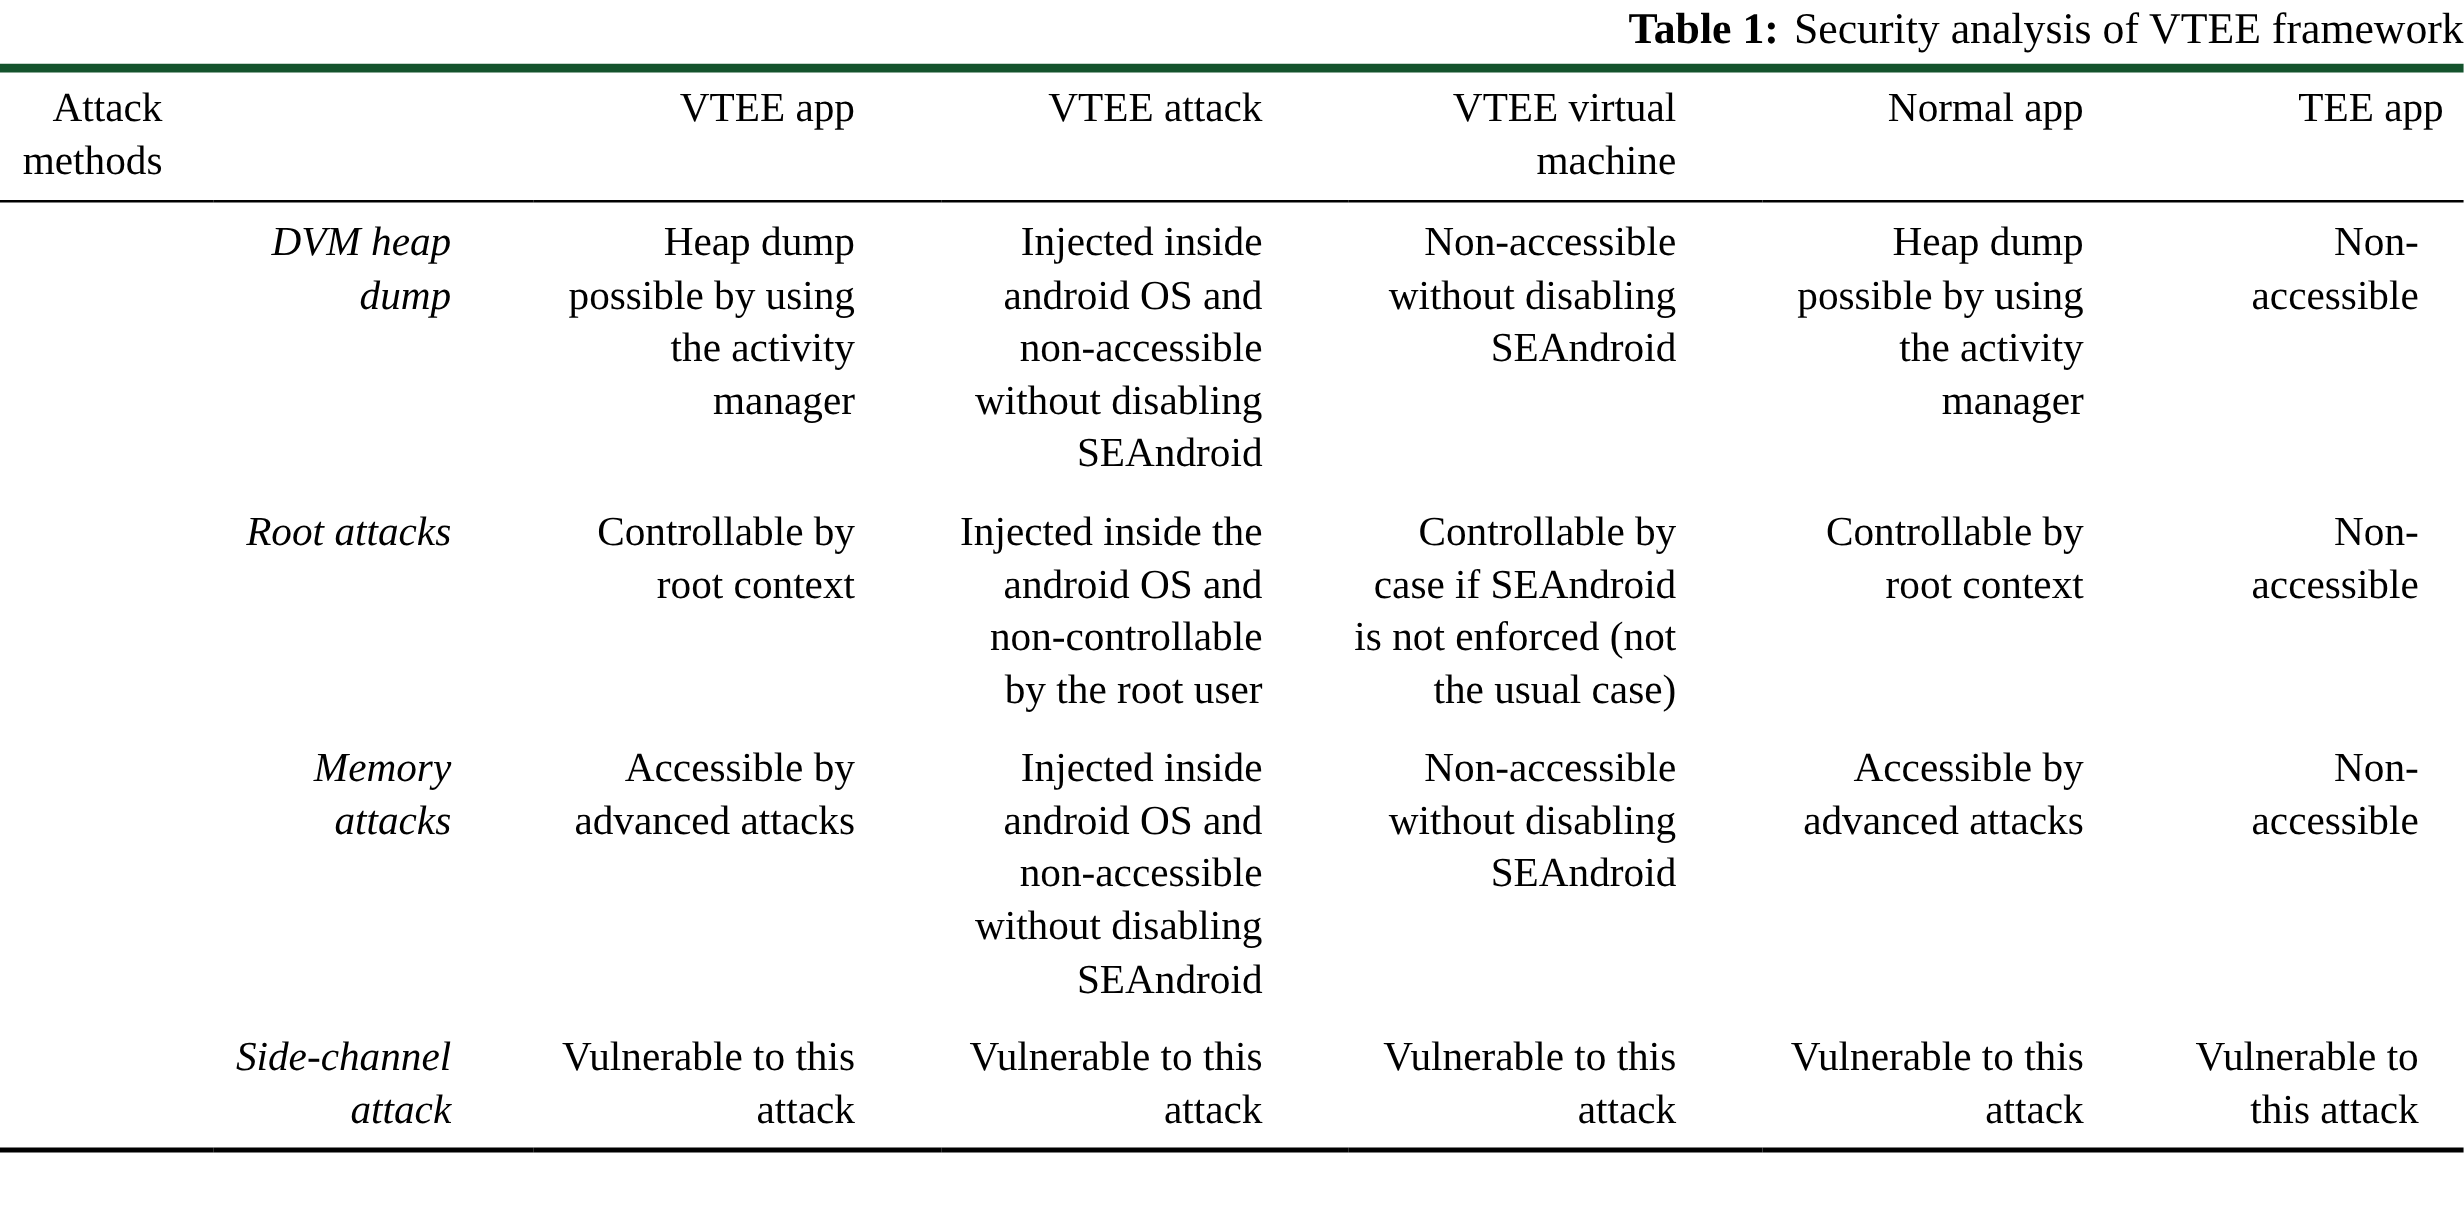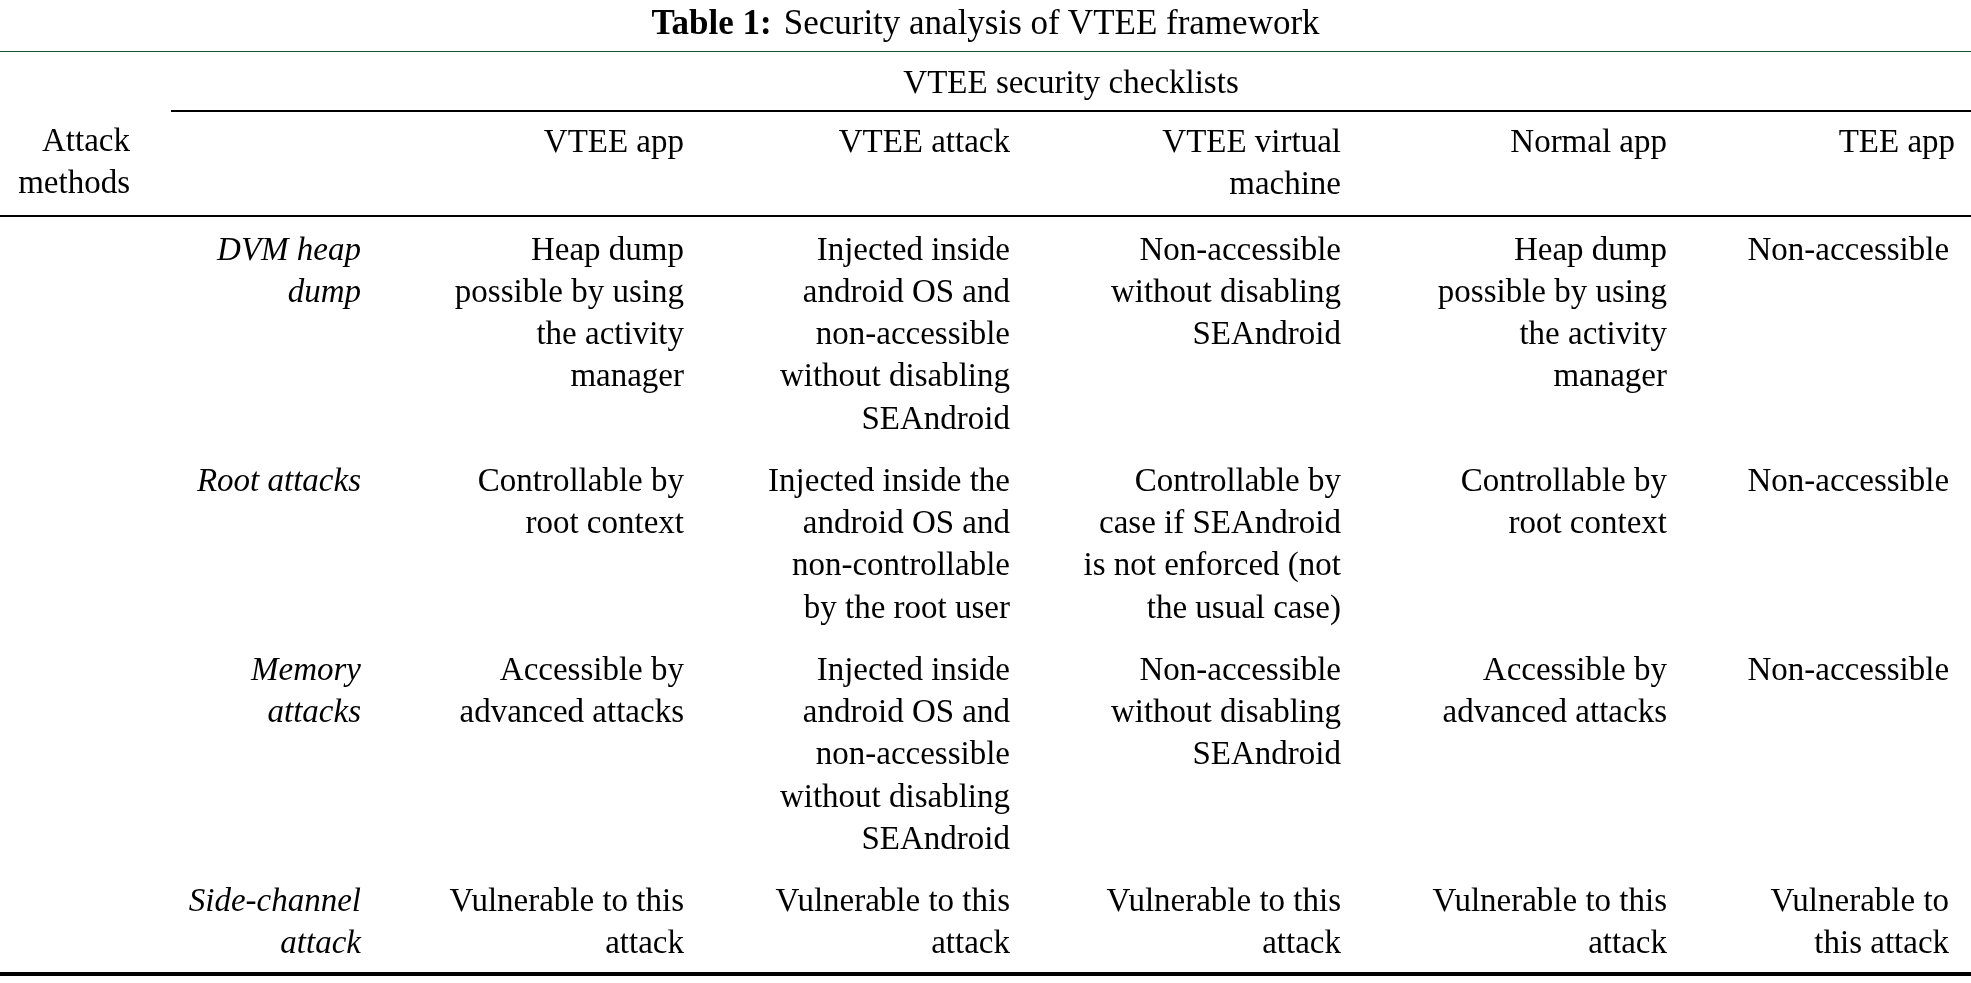--- a/index.html
+++ b/index.html
@@ -13,25 +13,25 @@
   .page {
     width: 1971px;
     height: 983px;
     box-sizing: border-box;
     font-family: "Liberation Serif", "DejaVu Serif", serif;
     color: #000000;
     background: #ffffff;
   }
   
   .caption {
-    text-align: center;
+    text-align: right;
     font-size: 35px;
     line-height: 1.2;
     padding: 2px 0 7px 0;
-    border-bottom: 1px solid #14532d; 
+    border-bottom: 7px solid #14532d; 
   }
   .caption .cap-label { font-weight: bold; }
   .caption .cap-text  { margin-left: 12px; }
 
   
   table.sec-table {
     width: 1971px;
     table-layout: fixed;
     border-collapse: collapse;
     border-bottom: 4px solid #000000; 
@@ -69,21 +69,21 @@
   tr.col-headers th.h-col1 { padding: 8px 41px 10px 4px; }
   tr.col-headers th.h-col2 { padding-right: 66px; }
   tr.col-headers th.h-last { padding-right: 16px; }
 
   
   tbody td {
     padding: 11px 69px 9px 0;
   }
   tbody td.lead   { padding-left: 4px; padding-right: 41px; }
   tbody td.attack { padding-right: 66px; font-style: italic; }
-  tbody td.last   { padding-right: 22px; }
+  tbody td.last   { padding-right: 36px; }
 </style>
 </head>
 <body>
 
 <div class="page">
 
   <div class="caption">
     <span class="cap-label">Table 1:</span><span class="cap-text">Security analysis of VTEE framework</span>
   </div>
 
@@ -91,24 +91,20 @@
     <colgroup>
       <col class="c1">
         <col class="c2">
         <col class="c3">
         <col class="c4">
         <col class="c5">
         <col class="c6">
         <col class="c7">
     </colgroup>
     <thead>
-      <tr>
-        <td class="group-lead"></td>
-        <th class="group-span" colspan="6">VTEE security checklists</th>
-      </tr>
       <tr class="col-headers">
         <th class="h-col1">Attack methods</th>
         <th class="h-col2"></th>
         <th>VTEE app</th>
         <th>VTEE attack</th>
         <th>VTEE virtual machine</th>
         <th>Normal app</th>
         <th class="h-last">TEE app</th>
       </tr>
     </thead>

